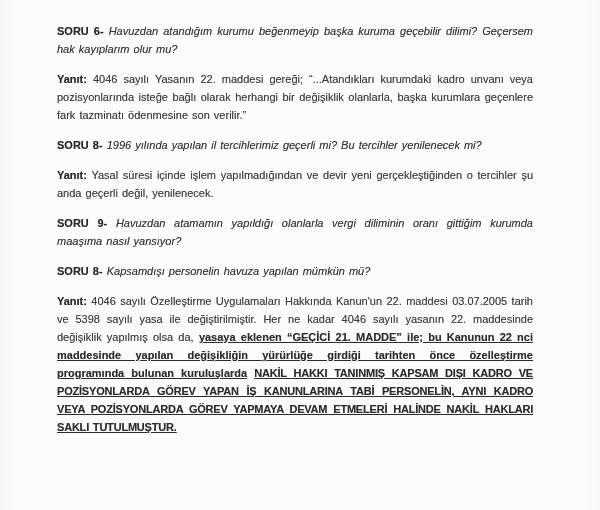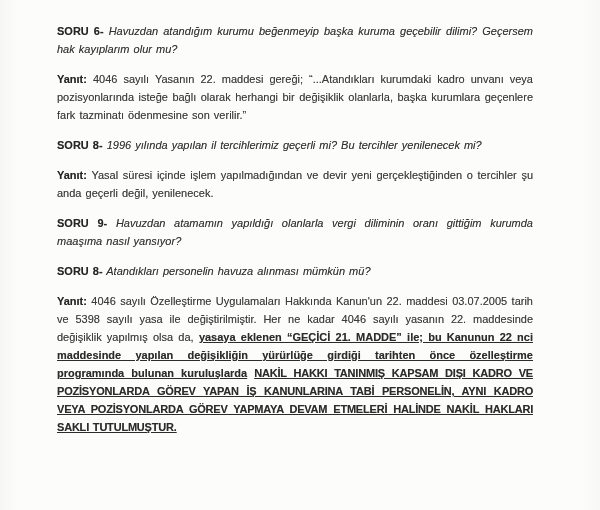--- a/index.html
+++ b/index.html
@@ -85,21 +85,21 @@
     </p>
 
     <p class="q">
       <span class="qlabel">SORU 9-</span>
       <span>Havuzdan atamamın yapıldığı olanlarla vergi diliminin oranı gittiğim kurumda maaşıma nasıl yansıyor?</span>
     </p>
 
 
     <p class="q">
       <span class="qlabel">SORU 8-</span>
-      <span>Atandıkları personelin havuza alınması mümkün mü?</span>
+      <span>Kapsamdışı personelin havuza yapılan mümkün mü?</span>
     </p>
 
     <p class="a">
       <span class="alabel">Yanıt:</span>
       <span>4046 sayılı Özelleştirme Uygulamaları Hakkında Kanun'un 22. maddesi 03.07.2005 tarih ve 5398 sayılı yasa ile değiştirilmiştir. Her ne kadar 4046 sayılı yasanın 22. maddesinde değişiklik yapılmış olsa da,</span>
       <span class="hl">yasaya eklenen “GEÇİCİ 21. MADDE” ile; bu Kanunun 22 nci maddesinde yapılan değişikliğin yürürlüğe girdiği tarihten önce özelleştirme programında bulunan kuruluşlarda</span>
       <span class="hl caps">NAKİL HAKKI TANINMIŞ KAPSAM DIŞI KADRO VE POZİSYONLARDA GÖREV YAPAN İŞ KANUNLARINA TABİ PERSONELİN, AYNI KADRO VEYA POZİSYONLARDA GÖREV YAPMAYA DEVAM ETMELERİ HALİNDE NAKİL HAKLARI SAKLI TUTULMUŞTUR.</span>
     </p>
 
   </div>

